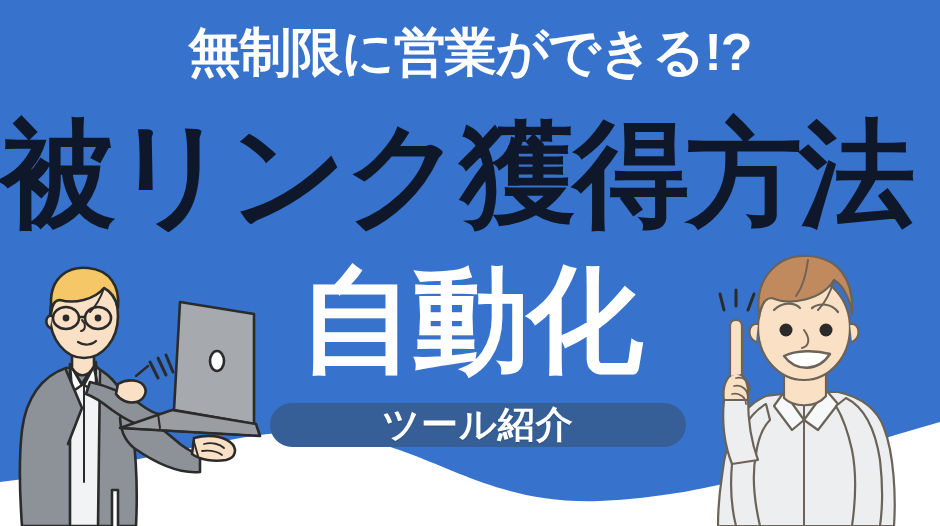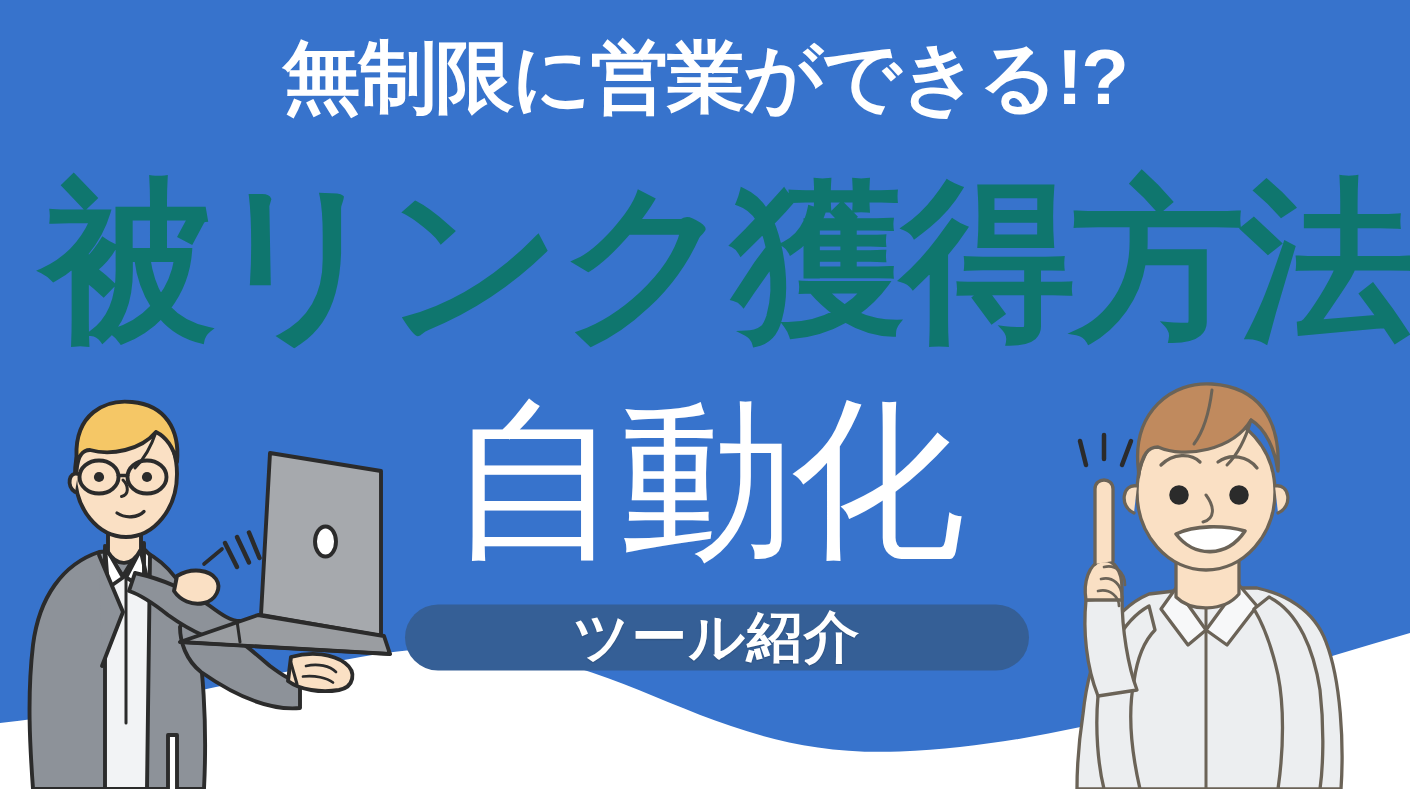--- a/index.html
+++ b/index.html
@@ -49,38 +49,38 @@
     line-height: 60px;
     font-weight: 700;
     letter-spacing: -1px;
     white-space: nowrap;
   }
   .title-1 {
     position: absolute;
     left: 0;
     top: 112px;
     width: 940px;
-    text-align: right;
-    color: #0f766e;
+    text-align: left;
+    color: #0f172a;
     font-size: 116px;
     line-height: 124px;
     font-weight: 700;
     letter-spacing: -3px;
     white-space: nowrap;
   }
   .title-2 {
     position: absolute;
     left: 0;
     top: 258px;
     width: 940px;
     text-align: center;
     color: #ffffff;
     font-size: 116px;
     line-height: 124px;
-    font-weight: 400;
+    font-weight: 700;
     letter-spacing: -2px;
     white-space: nowrap;
   }
   .badge {
     position: absolute;
     left: 270px;
     top: 403px;
     width: 416px;
     height: 44px;
     border-radius: 30px;

